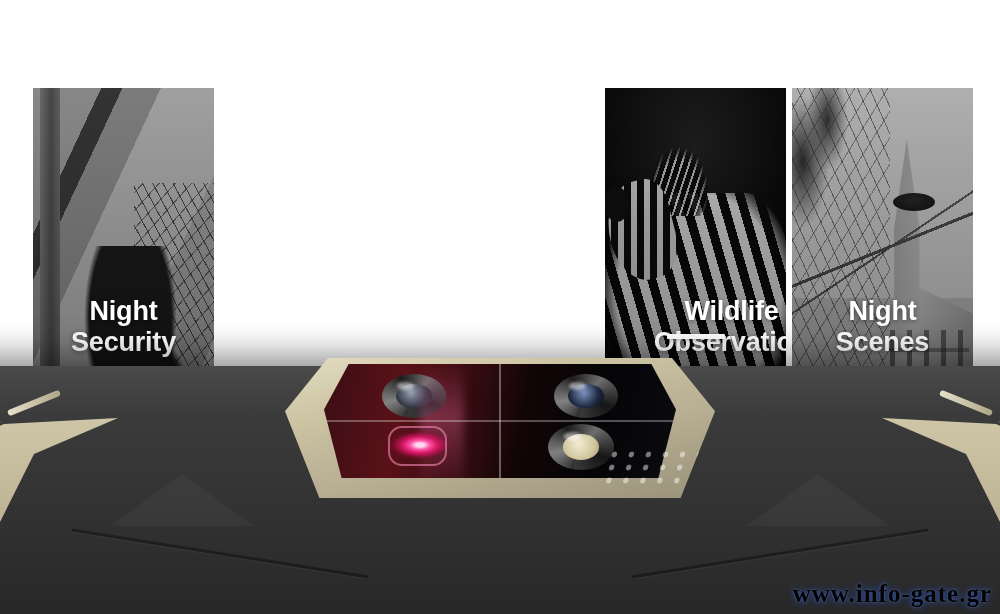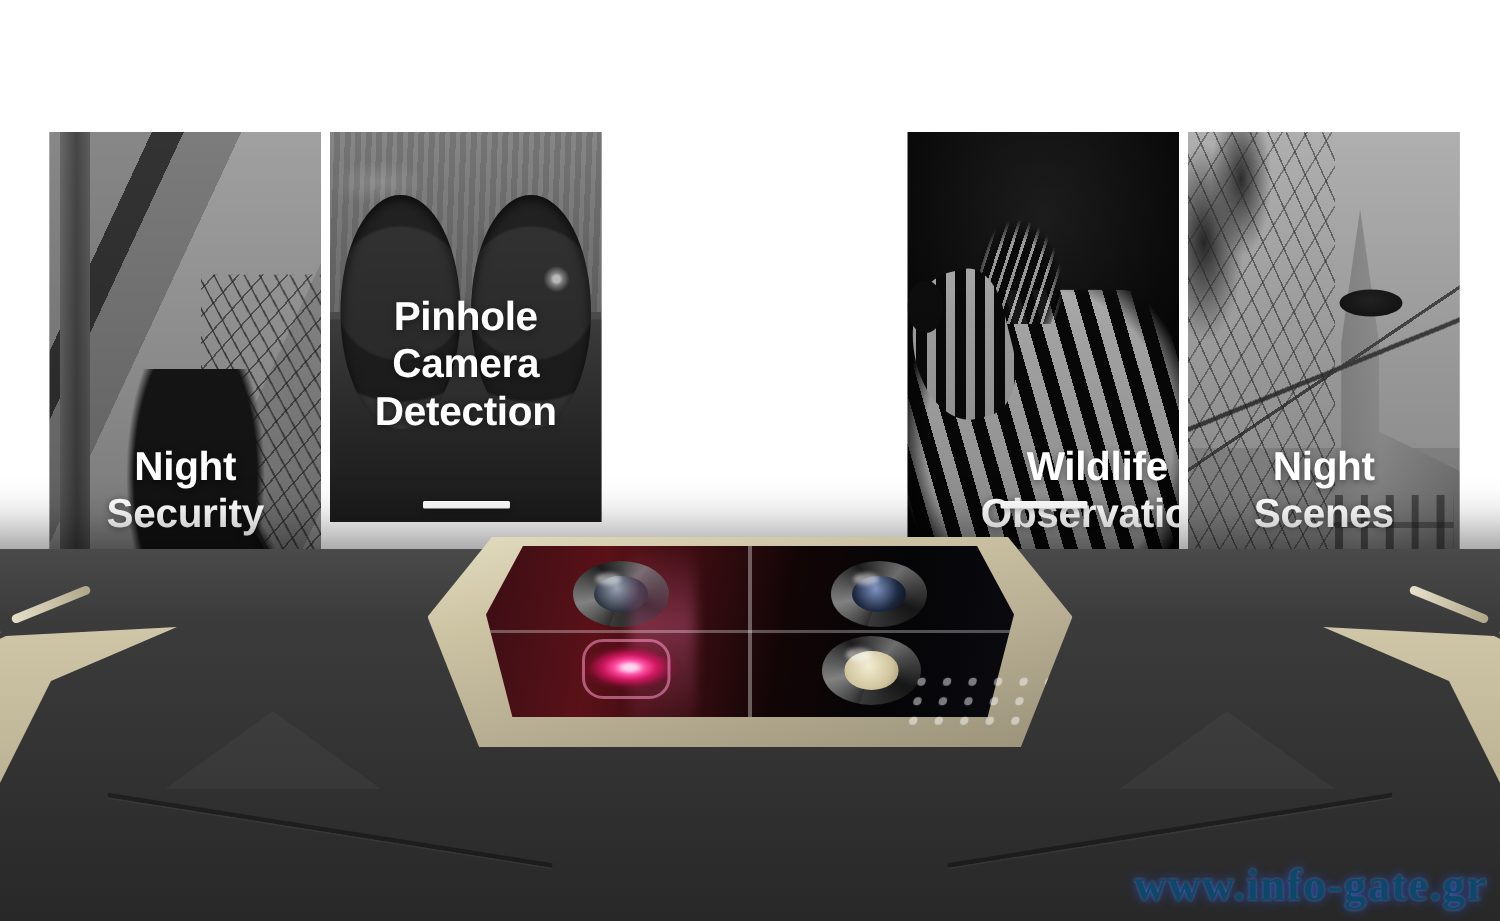--- a/index.html
+++ b/index.html
@@ -222,22 +222,22 @@
     filter:blur(4px);}
 
   .dots{position:absolute;right:16px;bottom:10px;width:96px;height:40px;
     background-image:radial-gradient(circle,rgba(255,255,255,.55) 0 2.6px,transparent 3px);
     background-size:17px 13px;opacity:.85;transform:skewX(-12deg);}
 
   
   #watermark{
     position:absolute;right:8px;bottom:6px;
     font-family:"Liberation Serif", serif;
-    font-weight:bold;font-size:30px;letter-spacing:1px;
-    color:#0c4a6e;
+    font-weight:bold;font-size:25px;letter-spacing:1px;
+    color:#000000;
     text-shadow:0 0 7px rgba(40,90,230,.85),0 0 2px rgba(255,255,255,.35);
     opacity:.95;
   }
 </style>
 </head>
 <body>
 
 <div id="stage">
 
 
@@ -249,36 +249,20 @@
           <div class="twig"></div>
           <div class="fig"></div>
           <div class="mesh"></div>
       </div>
       <div class="shade"></div>
       <div class="panel-label" style="top:208px;">Night
 Security</div>
       <div class="panel-rule" style="top:334px;"></div>
     </div>
 
-    <div class="panel" style="left:220px;top:88px;width:181px;height:260px;">
-      <div class="photo sc2">
-        <div class="plaster"></div>
-          <div class="plate"></div>
-        <div class="tag">220</div>
-          <div class="tag2">2</div>
-        <div class="sock l"></div>
-          <div class="sock r"></div>
-          <div class="glint"></div>
-      </div>
-      <div class="shade"></div>
-      <div class="panel-label" style="top:108px;">Pinhole
-Camera
-Detection</div>
-      <div class="panel-rule" style="top:246px;"></div>
-    </div>
 
 
     <div class="panel" style="left:605px;top:88px;width:181px;height:292px;">
       <div class="photo sc4">
         <div class="zeb"></div>
           <div class="mane"></div>
           <div class="head4"></div>
           <div class="muz"></div>
       </div>
       <div class="shade"></div>

